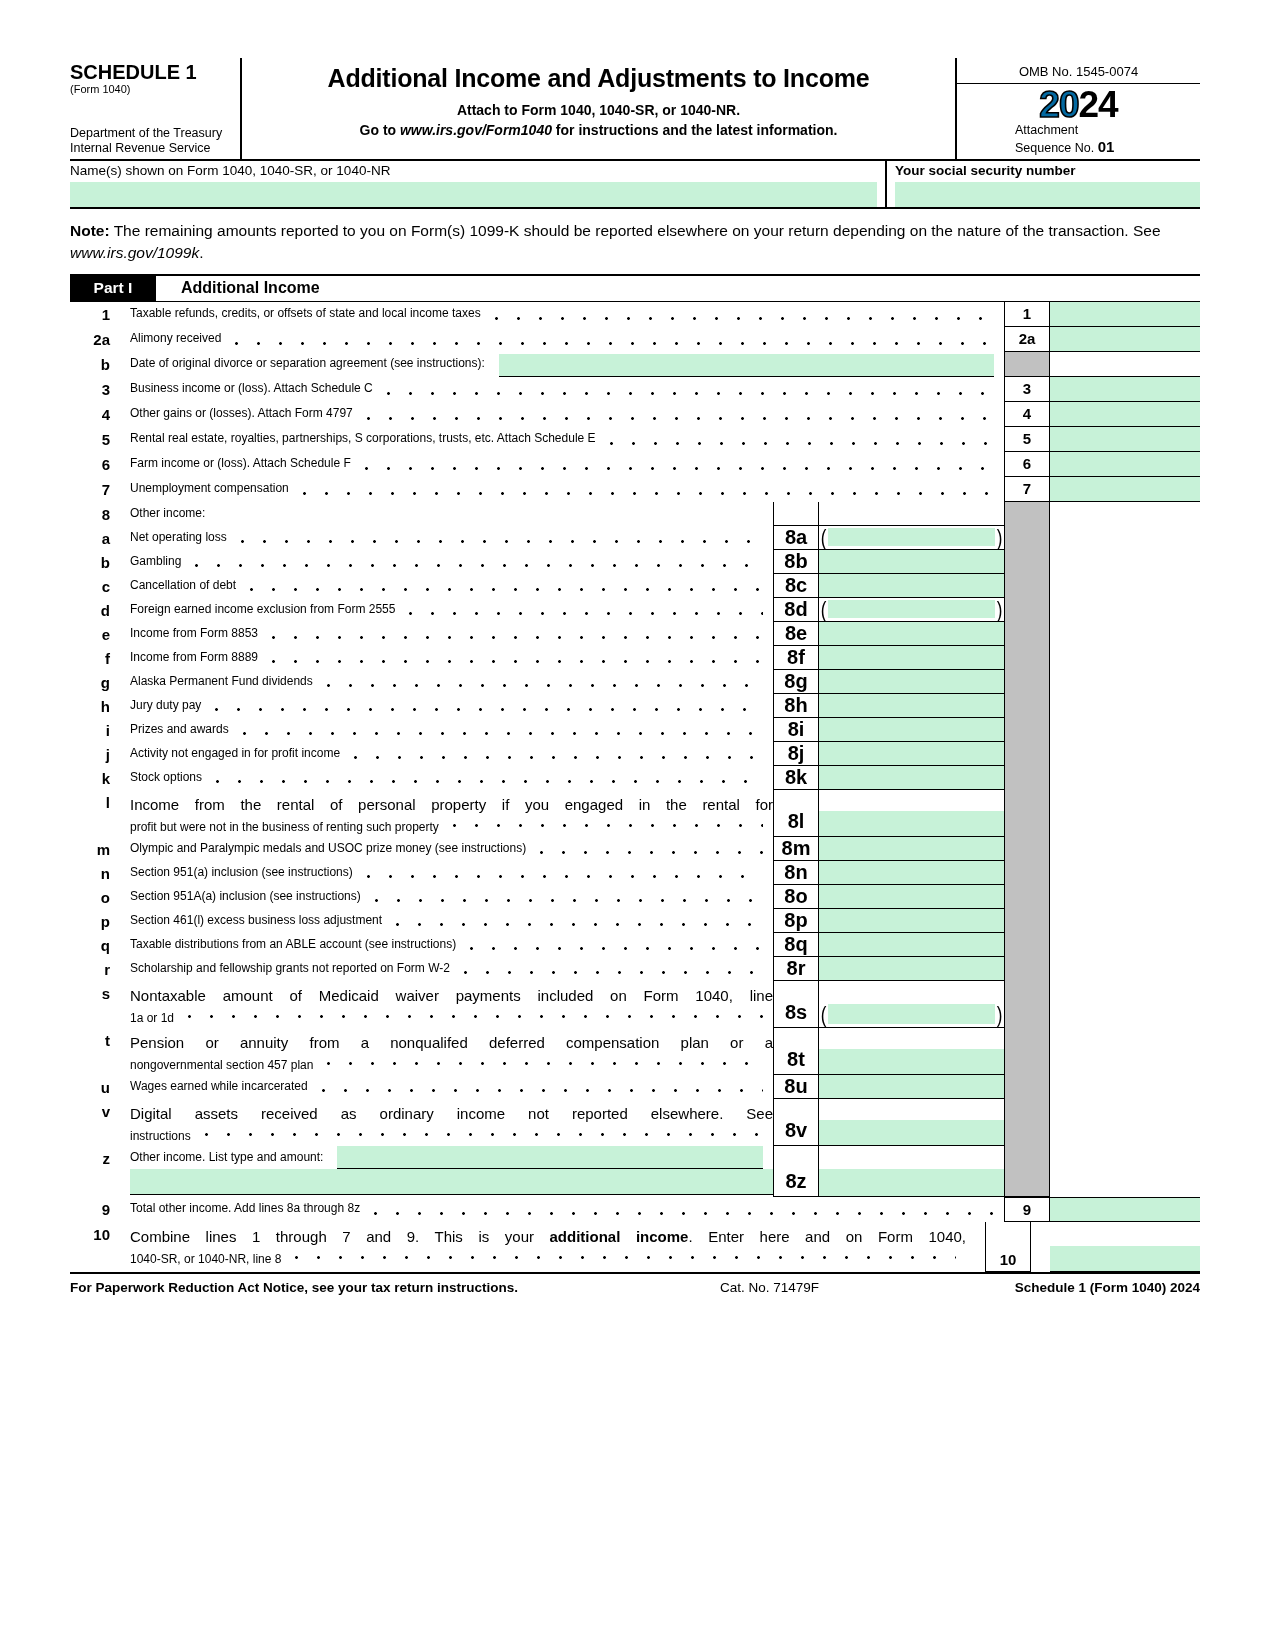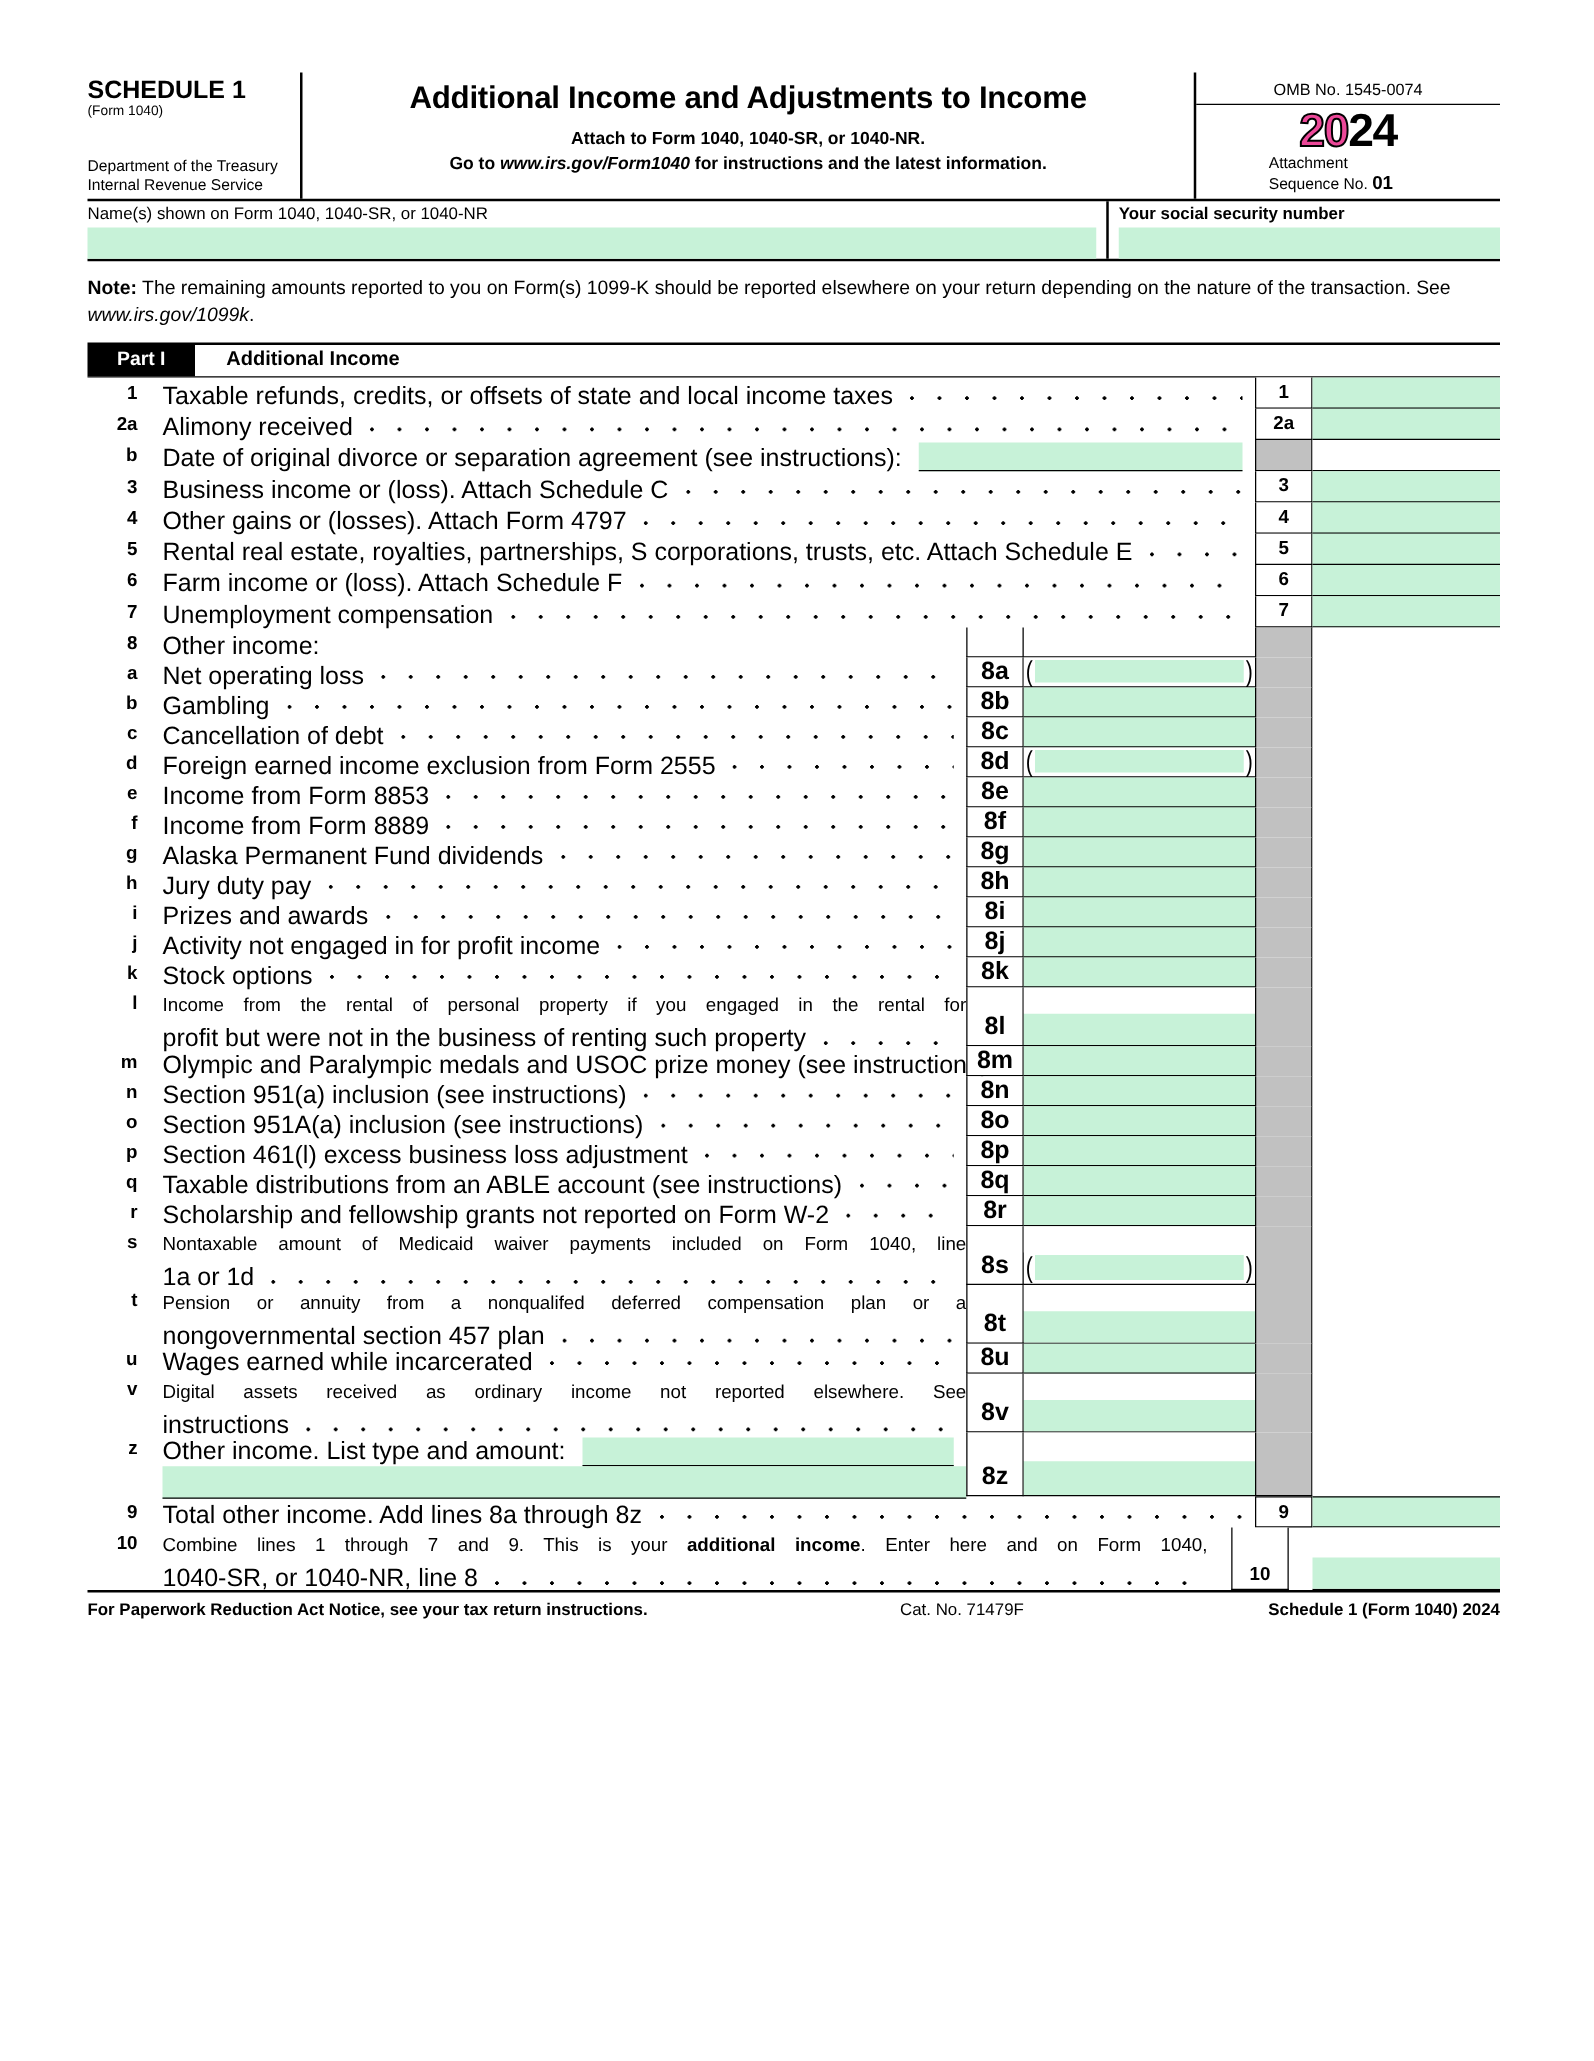--- a/index.html
+++ b/index.html
@@ -17,21 +17,21 @@
   .h-form  { font-size:11px; font-weight:normal; line-height:1.15; }
   .h-dept  { margin-top:auto; font-size:12.5px; line-height:1.25; }
   .h-center { flex:1; border-right:2px solid #000; text-align:center; padding:6px 10px 4px; }
   .h-title { font-size:25px; font-weight:bold; letter-spacing:-.2px; }
   .h-attach { font-size:14px; font-weight:bold; margin-top:9px; }
   .h-goto   { font-size:14px; font-weight:bold; margin-top:4px; }
   .h-goto i { font-style:italic; }
   .h-right { width:243px; display:flex; flex-direction:column; }
   .h-omb { font-size:13px; text-align:center; padding:6px 0 4px; border-bottom:1px solid #000; }
   .h-year { text-align:center; font-size:37px; font-weight:800; line-height:1.0; margin-top:2px; letter-spacing:-1px; }
-  .h-year .outline { color:#ec4899; -webkit-text-stroke:1.6px #000; }
+  .h-year .outline { color:#0369a1; -webkit-text-stroke:1.6px #000; }
   .h-seq { font-size:12.5px; line-height:1.2; padding-left:58px; padding-bottom:3px; }
   .h-seq b { font-size:15px; }
 
   
   .namerow { display:flex; border-bottom:2.5px solid #000; }
   .n-left { flex:1; border-right:2px solid #000; padding:2px 8px 0 0; }
   .n-right { width:313px; padding:2px 0 0 8px; }
   .n-lbl { font-size:13.5px; line-height:1.25; }
   .n-lbl.b { font-weight:bold; }
   .fill { background:#c7f2d8; }
@@ -51,21 +51,21 @@
              height:28px; display:flex; align-items:stretch; }
   .p-box { width:86px; background:#000; color:#fff; font-weight:bold; font-size:15.5px;
            display:flex; align-items:center; justify-content:center; }
   .p-title { font-weight:bold; font-size:16px; display:flex; align-items:center; margin-left:25px; }
 
   
   .row { display:flex; align-items:stretch; }
   .desc { flex:1; display:flex; min-width:0; }
   .desc.col { display:block; }
   .num { width:40px; flex:none; text-align:right; font-weight:bold; font-size:15px; padding-top:4px; }
-  .lbl { margin-left:20px; font-size:20px; padding-top:4px; white-space:nowrap; }
+  .lbl { margin-left:20px; font-size:12px; padding-top:4px; white-space:nowrap; }
   .leader { flex:1; align-self:flex-end; height:3px; margin:0 10px 7px 14px;
     background-image:radial-gradient(circle at 1.5px 1.5px, #000 1.3px, transparent 1.5px);
     background-size:22px 3px; background-repeat:repeat-x; }
   .numbox { width:46px; flex:none; border-left:1px solid #000; border-right:1px solid #000;
             border-bottom:1px solid #000; font-weight:bold; font-size:15px;
             display:flex; align-items:center; justify-content:center; background:#fff; }
   .numbox.bottom { align-items:flex-end; padding-bottom:3px; }
   .amount { width:150px; flex:none; border-bottom:1px solid #000; }
   .amount.plain { background:#fff; }
   .bt { border-top:1px solid #000; }

